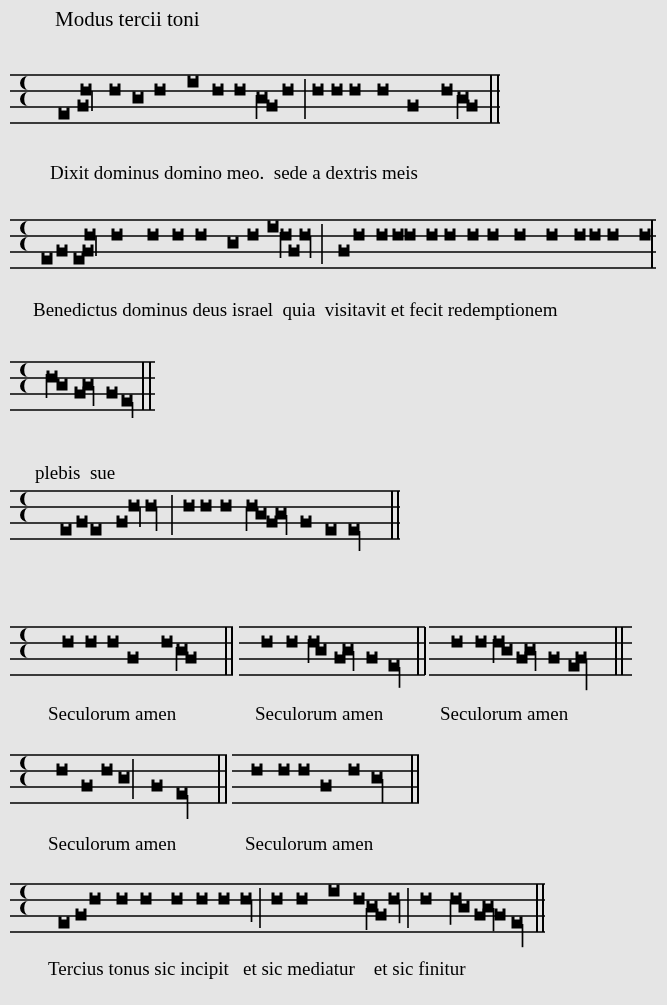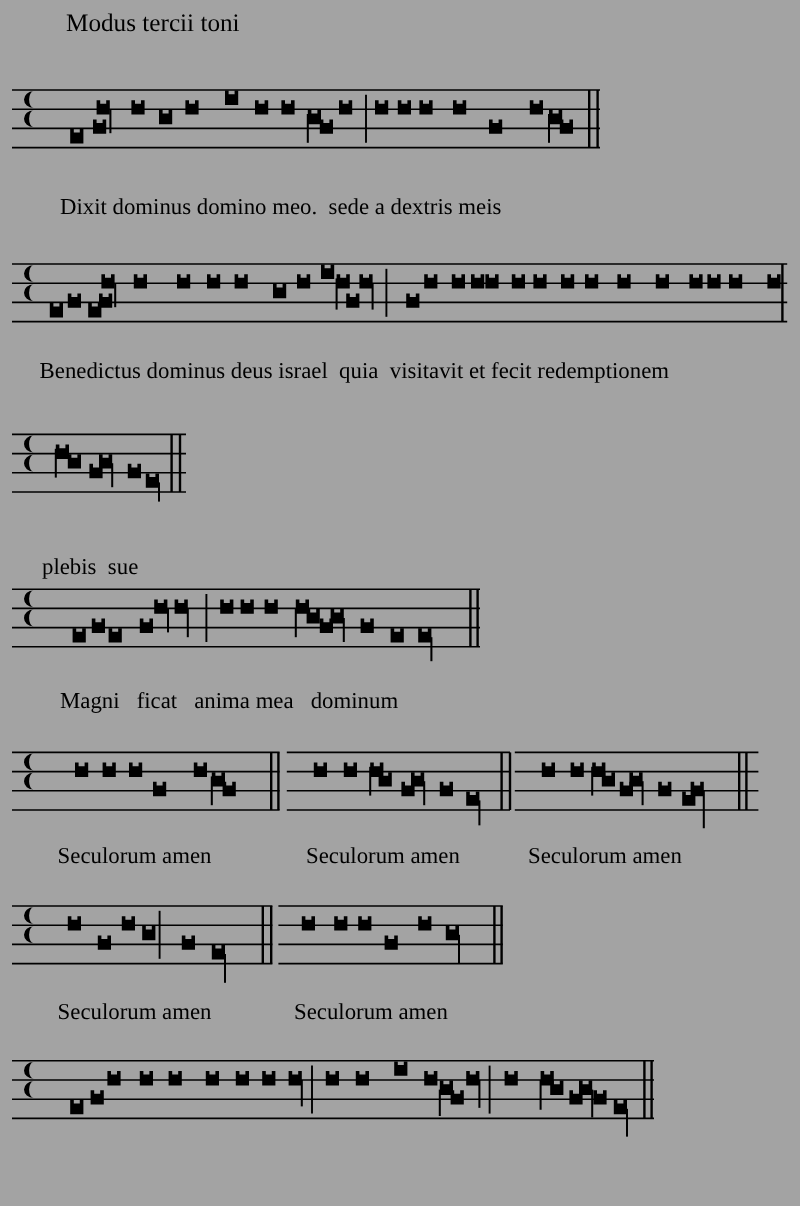--- a/index.html
+++ b/index.html
@@ -1,18 +1,18 @@
 <!DOCTYPE html>
 <html><head>
 <meta charset="utf-8">
 <style>
   html,body { margin:0; padding:0; background:#fff; }
   #page {
     position:relative; width:667px; height:1005px;
-    background:#a3a3a3; overflow:hidden;
+    background:#e5e5e5; overflow:hidden;
     font-family:"Liberation Serif", serif; color:#000;
   }
   #page-title {
     position:absolute; left:55px; top:7px;
     font-size:21px; white-space:pre; color:#000;
   }
   .lyric {
     position:absolute; font-size:19px; white-space:pre; color:#000;
   }
   #score { position:absolute; left:0; top:0; }
@@ -261,19 +261,19 @@
       <path d="M458.5,903.5h11v9h-11zM458.5,900.5h3v4h-3zM466.5,900.5h3v4h-3z" fill="#000000"></path>
       <path d="M474.5,911.5h11v9h-11zM474.5,908.5h3v4h-3zM482.5,908.5h3v4h-3z" fill="#000000"></path>
       <path d="M482.5,903.5h11v9h-11zM482.5,900.5h3v4h-3zM490.5,900.5h3v4h-3z" fill="#000000"></path>
       <path d="M494.5,911.5h11v9h-11zM494.5,908.5h3v4h-3zM502.5,908.5h3v4h-3z" fill="#000000"></path>
       <path d="M511.5,919.5h11v9h-11zM511.5,916.5h3v4h-3zM519.5,916.5h3v4h-3z" fill="#000000"></path>
     </svg>
 
   <span class="lyric" style="left: 33px; top: 299px;">Benedictus dominus deus israel  quia  visitavit et fecit redemptionem</span>
   <span class="lyric" style="left: 50px; top: 162px;">Dixit dominus domino meo.  sede a dextris meis</span>
   <span class="lyric" style="left: 35px; top: 462px;">plebis  sue</span>
-  <span class="lyric" style="left: 50px; top: 574px;">Magni   ficat   anima mea   dominum</span>
   <span class="lyric" style="left: 48px; top: 703px;">Seculorum amen</span>
   <span class="lyric" style="left: 255px; top: 703px;">Seculorum amen</span>
   <span class="lyric" style="left: 440px; top: 703px;">Seculorum amen</span>
   <span class="lyric" style="left: 48px; top: 833px;">Seculorum amen</span>
   <span class="lyric" style="left: 245px; top: 833px;">Seculorum amen</span>
+  <span class="lyric" style="left: 48px; top: 958px;">Tercius tonus sic incipit   et sic mediatur    et sic finitur</span>
 </div>
 
 </body></html>

